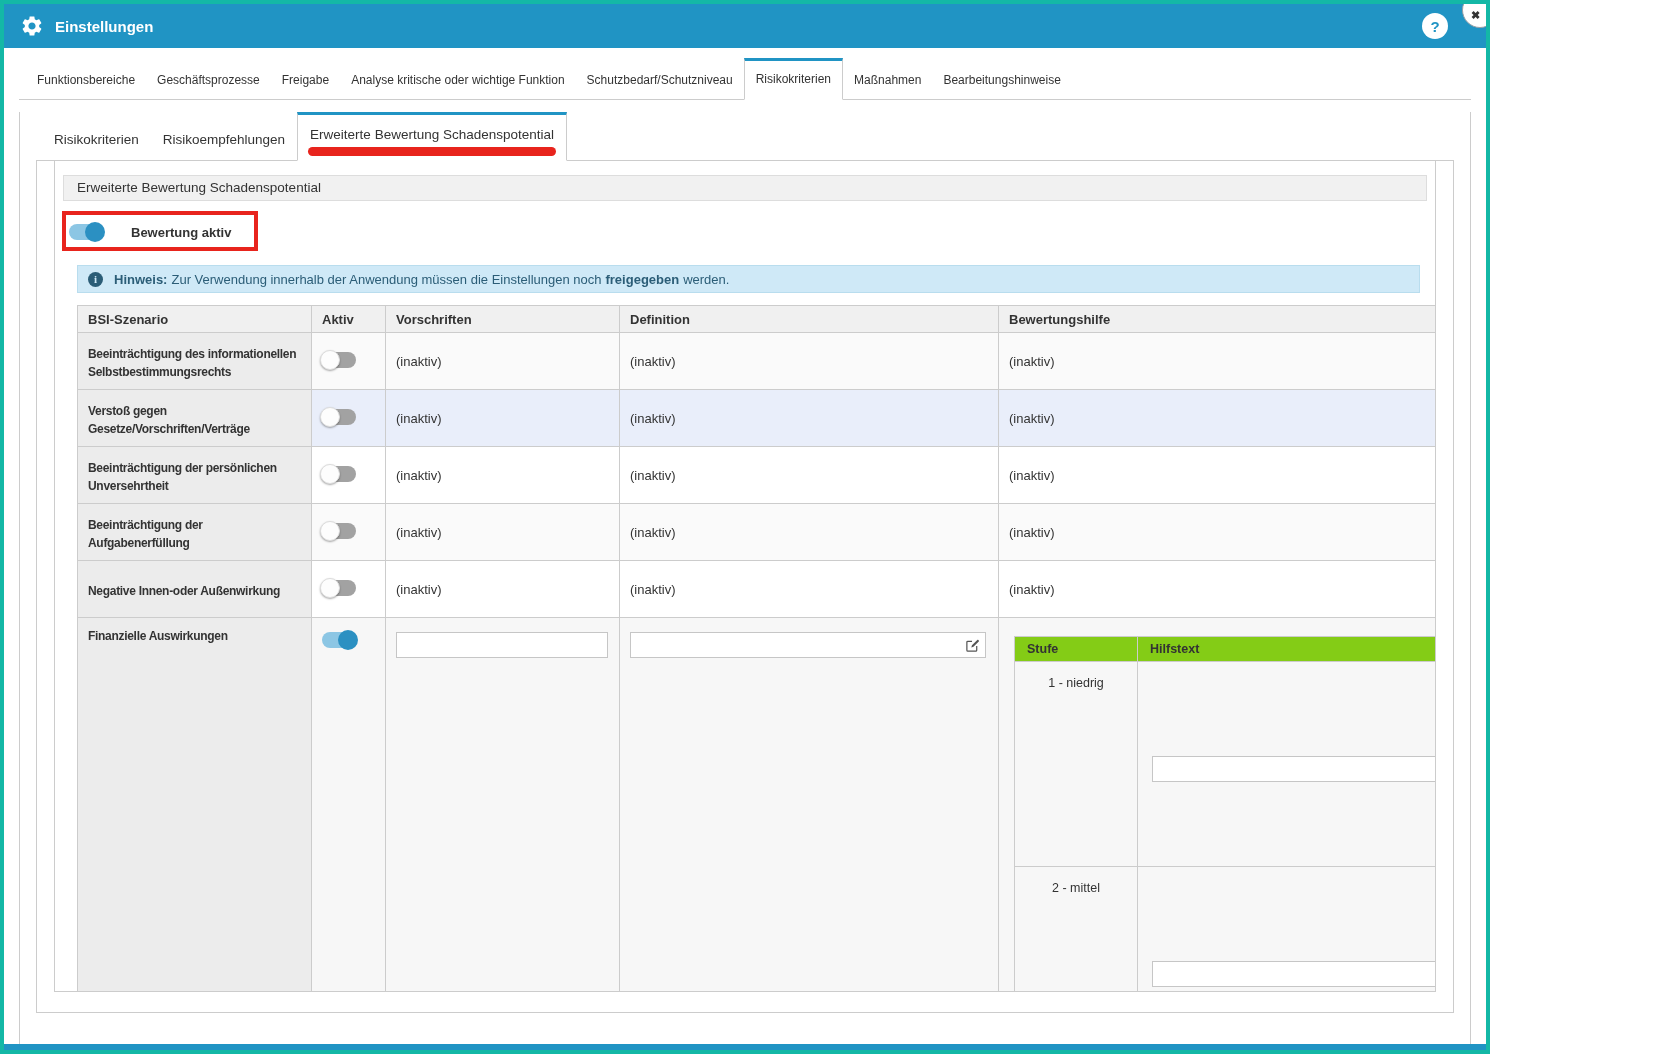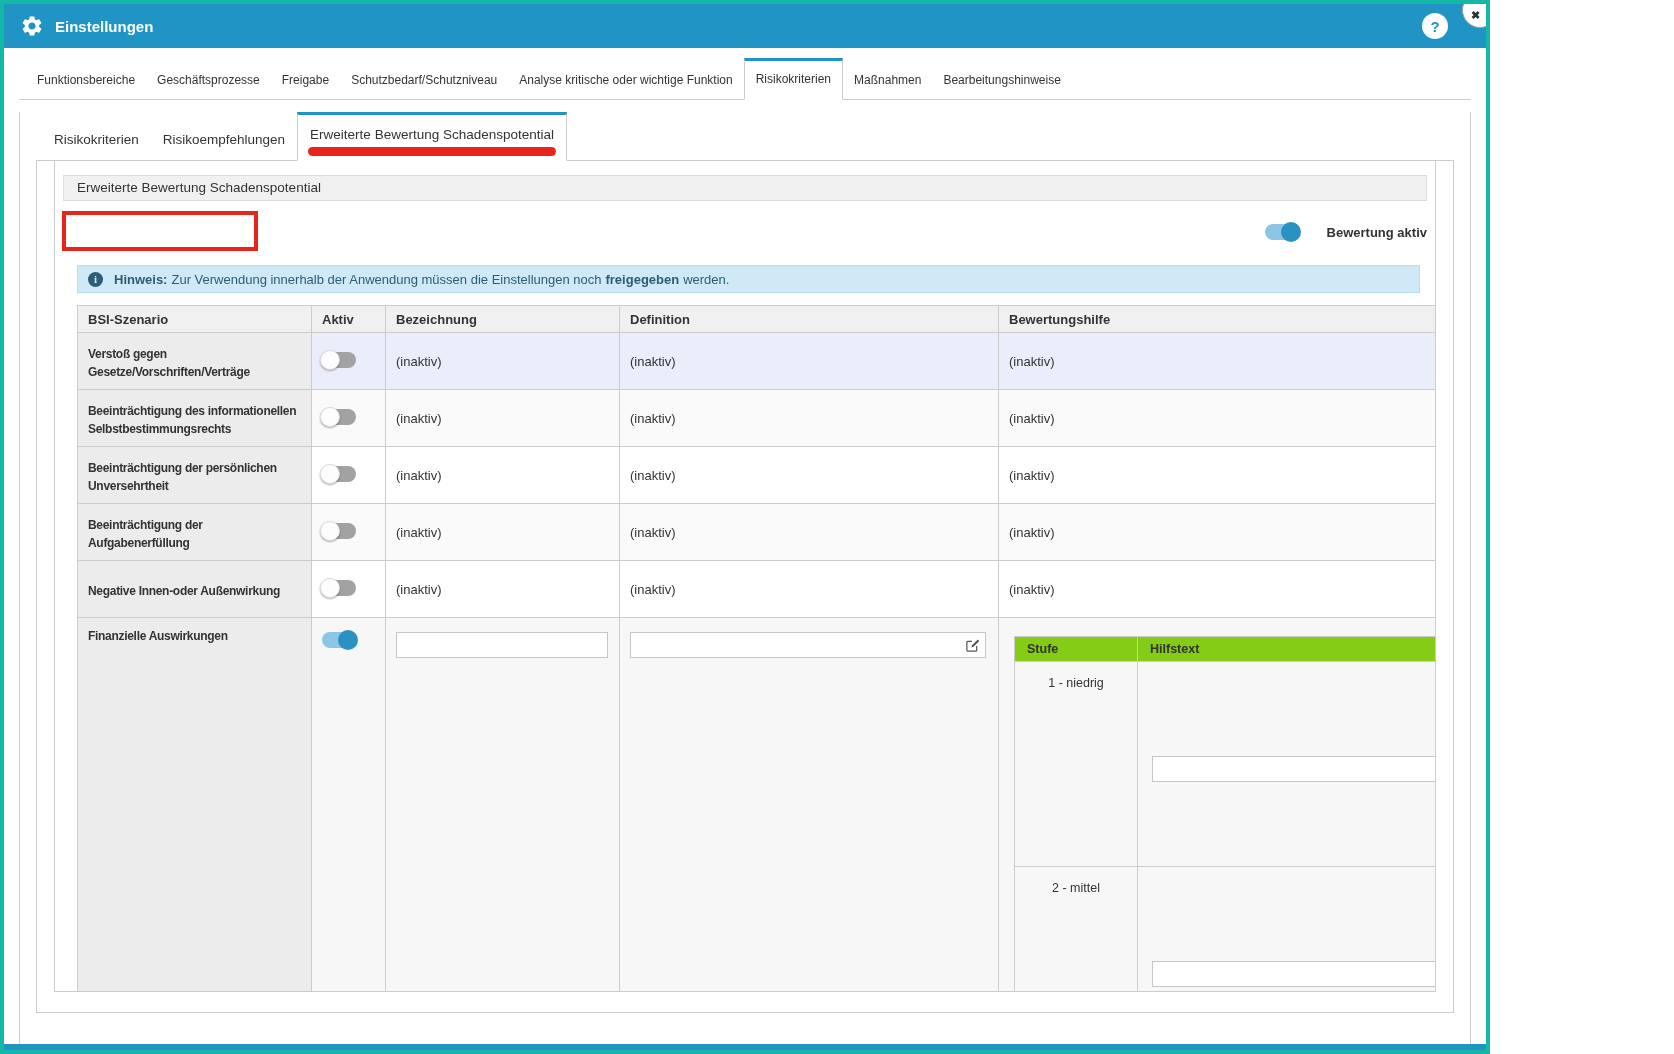--- a/index.html
+++ b/index.html
@@ -26,21 +26,21 @@
   .subtab{padding:14px 12px;font-size:13.5px;color:#333;cursor:pointer;white-space:nowrap;margin-bottom:-1px;position:relative;}
   .subtab.active{background:#fff;border:1px solid #ccc;border-bottom:1px solid #fff;border-top:3px solid #2094c4;padding-top:12px;padding-bottom:18px;}
   .red-underline{position:absolute;left:10px;right:10px;bottom:4px;height:9px;border-radius:5px;background:#e8241d;}
 
   .panel-b{margin:0 16px;border:1px solid #ccc;border-top:none;height:852px;}
   .panel-c{margin:0 17px;border:1px solid #ccc;border-top:none;height:831px;padding:8px;overflow:hidden;}
 
   
   .section-bar{margin-top:6px;height:26px;line-height:24px;background:#f1f1f1;border:1px solid #ddd;
     padding-left:13px;font-size:13.5px;color:#333;}
-  .toggle-row{position:relative;margin:10px 0 0 6px;height:42px;display:flex;align-items:center;justify-content:flex-end;}
+  .toggle-row{position:relative;margin:10px 0 0 6px;height:42px;display:flex;align-items:center;}
   .red-box{position:absolute;left:-7px;top:0px;width:196px;height:40px;border:4px solid #e8241d;pointer-events:none;}
   .toggle-row .lbl{font-size:13px;font-weight:bold;color:#333;margin-left:28px;}
 
   .tgl{width:34px;height:16px;border-radius:8px;position:relative;display:inline-block;cursor:pointer;flex:none;}
   .tgl .knob{width:20px;height:20px;border-radius:50%;position:absolute;top:-2px;}
   .tgl.off{background:#a2a2a2;}
   .tgl.off .knob{left:-2px;background:#fdfdfd;border:1px solid #ddd;box-shadow:0 1px 2px rgba(0,0,0,.35);}
   .tgl.on{background:#8cc6e4;}
   .tgl.on .knob{right:-2px;background:#2b90c2;}
 
@@ -97,22 +97,22 @@
     <span class="help-btn">?</span>
     <span class="close-btn">
         <span>✖</span>
       </span>
   </div>
 
   <div class="tabbar">
     <div class="tab">Funktionsbereiche</div>
     <div class="tab">Geschäftsprozesse</div>
     <div class="tab">Freigabe</div>
+    <div class="tab">Analyse kritische oder wichtige Funktion</div>
     <div class="tab">Schutzbedarf/Schutzniveau</div>
-    <div class="tab">Analyse kritische oder wichtige Funktion</div>
     <div class="tab active">Risikokriterien</div>
     <div class="tab">Maßnahmen</div>
     <div class="tab">Bearbeitungshinweise</div>
   </div>
 
   <div class="panel-a">
 
     <div class="subtabbar">
       <div class="subtab">Risikokriterien</div>
       <div class="subtab">Risikoempfehlungen</div>
@@ -148,33 +148,33 @@
               <col style="width:234px">
               <col style="width:74px">
               <col style="width:234px">
               <col style="width:379px">
               <col>
             </colgroup>
           <tbody>
               <tr>
             <th>BSI-Szenario</th>
             <th>Aktiv</th>
-            <th>Bezeichnung</th>
+            <th>Vorschriften</th>
             <th>Definition</th>
             <th>Bewertungshilfe</th>
           </tr>
+          <tr class="r-h alt">
+            <td class="c-name">Beeinträchtigung des informationellen Selbstbestimmungsrechts</td>
+            <td><span class="tgl off"><span class="knob"></span></span></td>
+            <td class="inactive">(inaktiv)</td>
+            <td class="inactive">(inaktiv)</td>
+            <td class="inactive">(inaktiv)</td>
+          </tr>
           <tr class="r-h hl">
             <td class="c-name">Verstoß gegen Gesetze/Vorschriften/Verträge</td>
-            <td><span class="tgl off"><span class="knob"></span></span></td>
-            <td class="inactive">(inaktiv)</td>
-            <td class="inactive">(inaktiv)</td>
-            <td class="inactive">(inaktiv)</td>
-          </tr>
-          <tr class="r-h alt">
-            <td class="c-name">Beeinträchtigung des informationellen Selbstbestimmungsrechts</td>
             <td><span class="tgl off"><span class="knob"></span></span></td>
             <td class="inactive">(inaktiv)</td>
             <td class="inactive">(inaktiv)</td>
             <td class="inactive">(inaktiv)</td>
           </tr>
           <tr class="r-h">
             <td class="c-name">Beeinträchtigung der persönlichen Unversehrtheit</td>
             <td><span class="tgl off"><span class="knob"></span></span></td>
             <td class="inactive">(inaktiv)</td>
             <td class="inactive">(inaktiv)</td>

